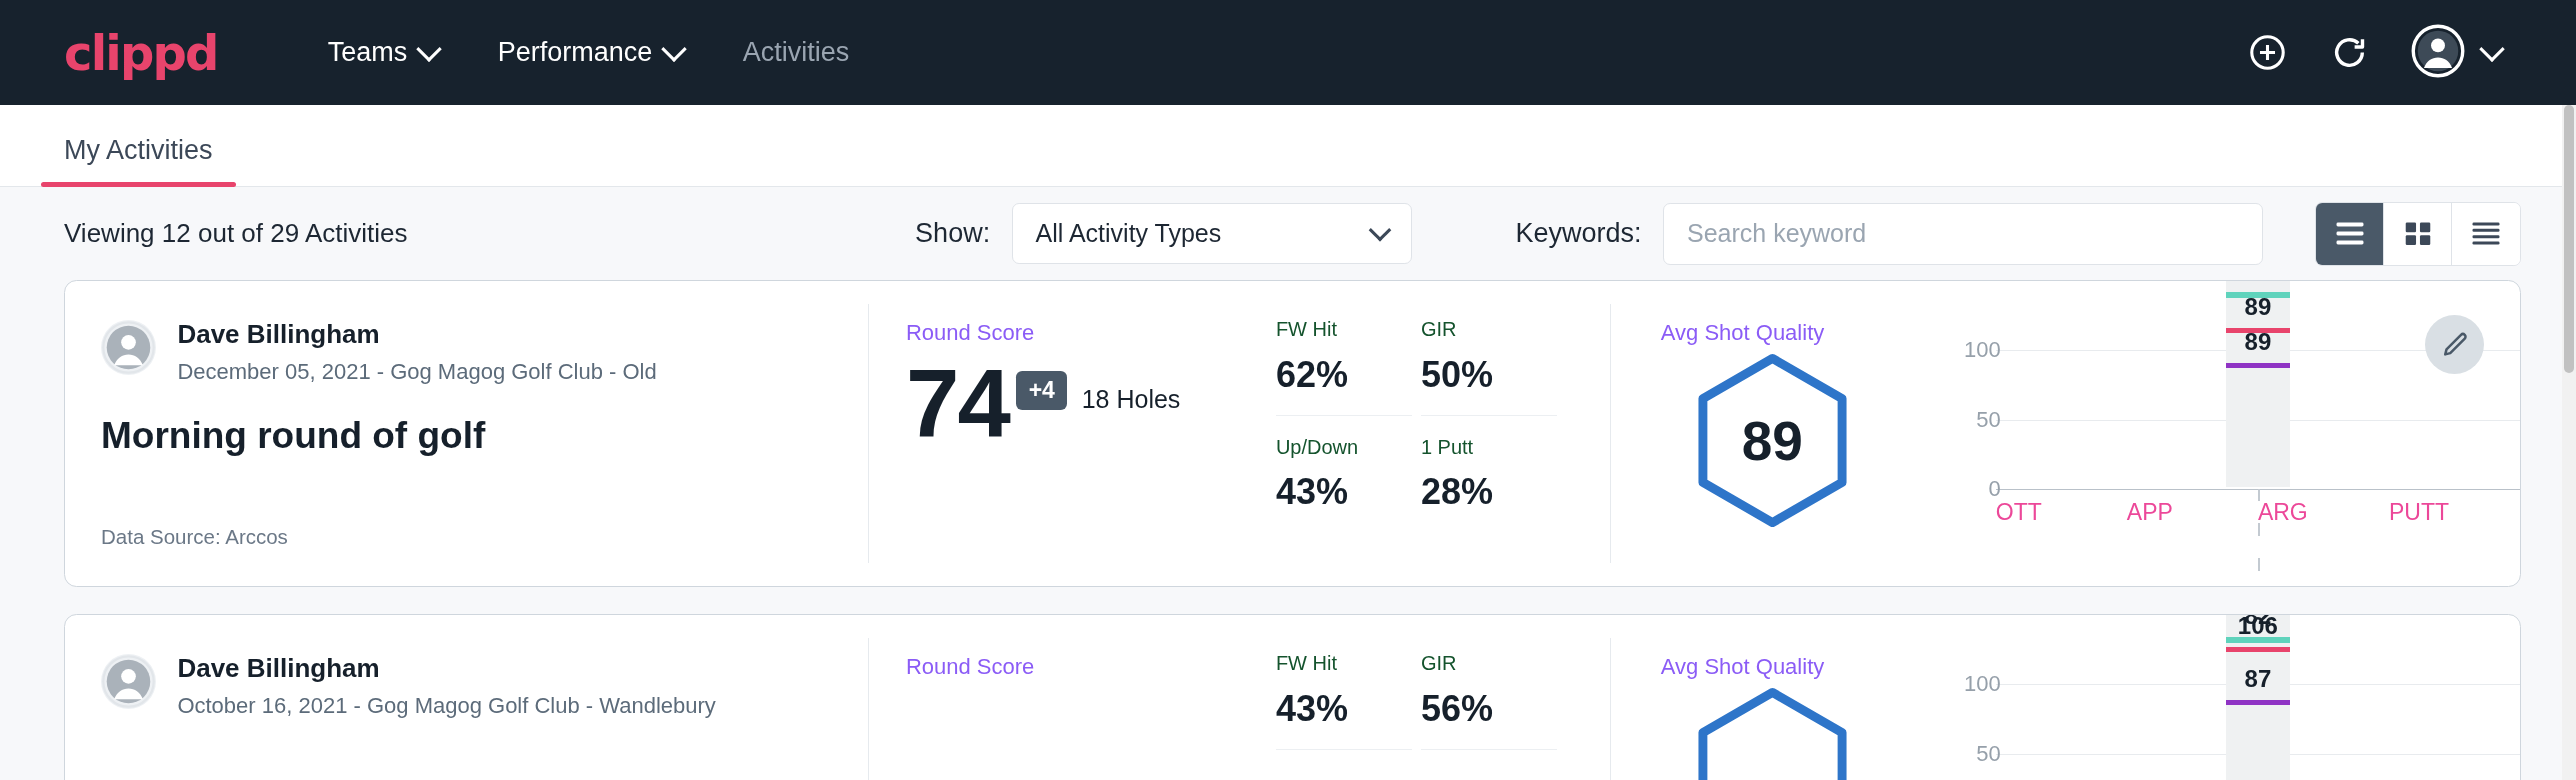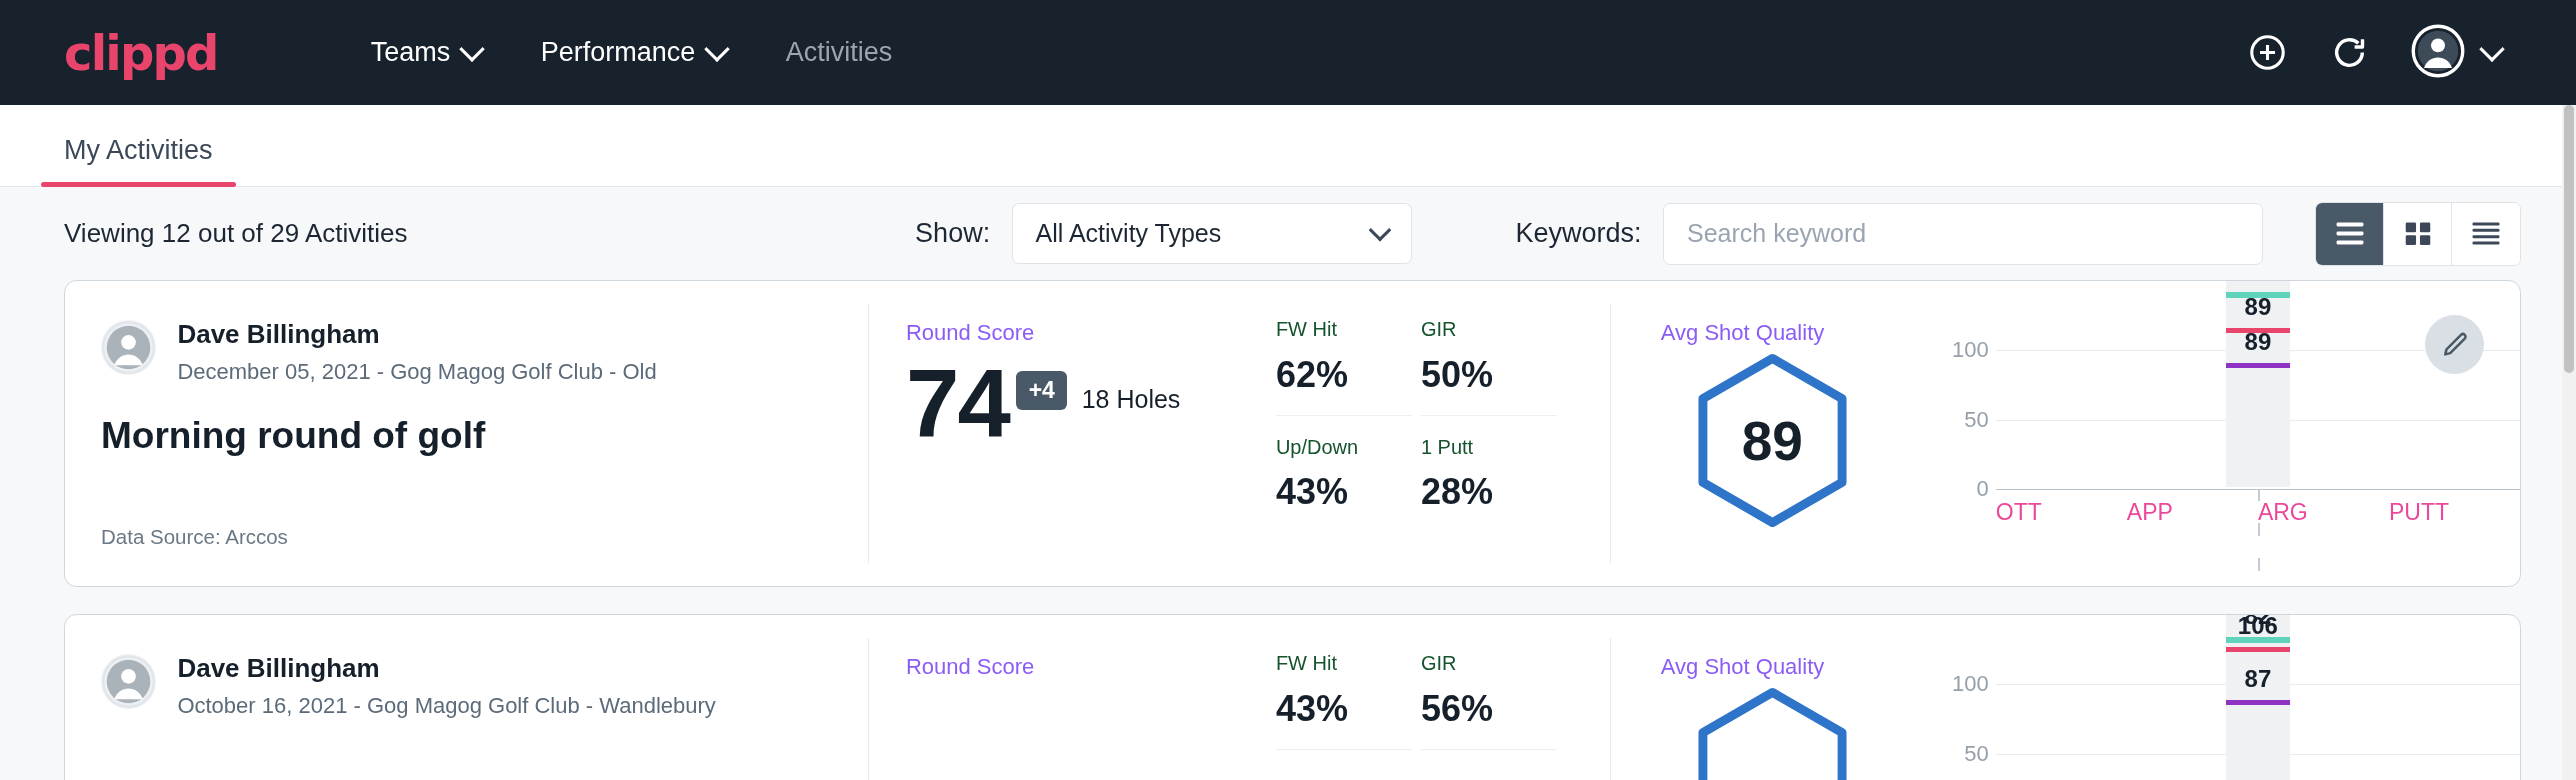--- a/index.html
+++ b/index.html
@@ -11,21 +11,20 @@
   }
 
   
   .navbar {
     height: 105px;
     background: #17222d;
     display: flex;
     align-items: center;
     padding: 0 39px 0 64px;
     position: relative;
-    gap: 43px;
   }
   .logo {
     font-size: 48px;
     font-weight: 700;
     color: #e8446c;
     letter-spacing: -1.8px;
     margin-right: 80px;
     font-family: "DejaVu Sans", sans-serif;
   }
   .nav-links { display:flex; align-items:center; gap: 0px; }
@@ -203,21 +202,21 @@
     position:absolute; inset:0;
     display:flex;align-items:center;justify-content:center;
     font-size: 55px; font-weight: 700; color: #16202b;
   }
 
   .bars { flex: 1; position: relative; padding-left: 62px; }
   .plot { position: relative; height: 139px; }
   .gridline { position:absolute; left: 50px; right: 0; height: 1.8px; background: #e8ebee; }
   .gridline.base { background: #b9c1c9; }
   .ytick {
-    position: absolute; left: 0; width: 43px; text-align: right;
+    position: absolute; left: 12px; width: 43px; text-align: right;
     font-size: 22px; color: #96a0aa; transform: translateY(-50%);
   }
   .barset { position:absolute; left: 50px; right: 0; bottom: 0; top: 0; display:flex;flex-direction:column; }
   .barcol { flex:1; position: relative; display:flex; justify-content:center; }
   .bar {
     position: absolute; bottom: 1.8px;
     width: 64px;
     background: #eff1f2;
   }
   .barcap { position:absolute; top:0; left:0; right:0; height: 5.4px; }

